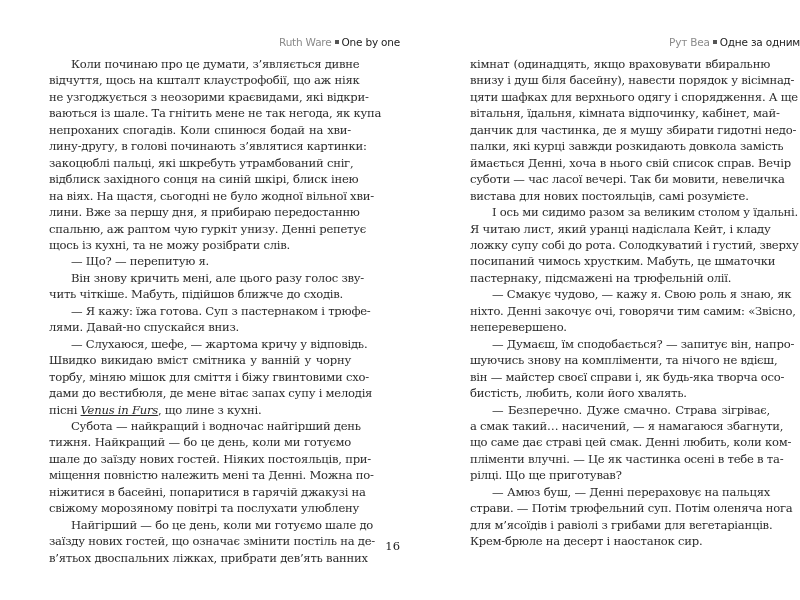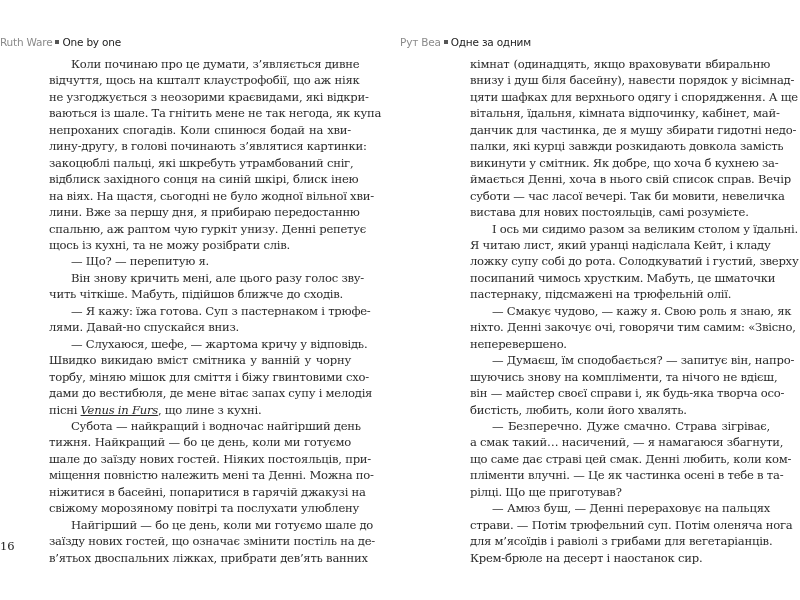--- a/index.html
+++ b/index.html
@@ -10,21 +10,21 @@
       font-family: "DejaVu Serif", serif;
       color: #2a2a2a;
     }
     .page {
       position: absolute; top: 0; width: 400px; height: 600px;
     }
     .page.left { left: 0; }
     .page.right { left: 400px; }
     .running-head {
       position: absolute; top: 36px; left: 0; right: 0;
-      text-align: left;
+      text-align: right;
       font-family: "DejaVu Sans", sans-serif;
       font-size: 10.5px;
       letter-spacing: -0.2px;
     }
     .running-head .author { color: #8a8a8a; }
     .running-head .sep {
       display: inline-block; width: 4px; height: 4px; background: #555;
       vertical-align: middle; margin: 0 3px 2px 3px;
     }
     .running-head .title { color: #222; }
@@ -37,21 +37,21 @@
       hyphens: manual;
       letter-spacing: -0.25px;
     }
     .page.left .text-block { left: 49px; }
     .page.right .text-block { left: 52px; width: 300px; margin-left: 18px; }
     .text-block .line { display: block; text-align: justify; text-align-last: justify; white-space: nowrap; }
     .text-block .line.last { text-align-last: left; }
     .text-block .line.ind { padding-left: 22px; }
     .page-number {
       position: absolute; top: 539px; left: 0; right: 0;
-      text-align: left; font-size: 11.5px; color: #222;
+      text-align: right; font-size: 11.5px; color: #222;
     }
     em { font-style: italic; text-decoration: underline; }
   </style>
 </head>
 <body>
 
 <div class="page left">
   <div class="running-head">
     <span class="author">Ruth Ware</span><span class="sep"></span><span class="title">One by one</span>
   </div>
@@ -95,21 +95,20 @@
   <div class="running-head">
     <span class="author">Рут Веа</span><span class="sep"></span><span class="title">Одне за одним</span>
   </div>
   <div class="text-block" id="right-text">
       <span class="line">кімнат (одинадцять, якщо враховувати вбиральню</span>
       <span class="line">внизу і душ біля басейну), навести порядок у вісімнад-</span>
       <span class="line">цяти шафках для верхнього одягу і спорядження. А ще</span>
       <span class="line">вітальня, їдальня, кімната відпочинку, кабінет, май-</span>
       <span class="line">данчик для частинка, де я мушу збирати гидотні недо-</span>
       <span class="line">палки, які курці завжди розкидають довкола замість</span>
-      <span class="line">викинути у смітник. Як добре, що хоча б кухнею за-</span>
       <span class="line">ймається Денні, хоча в нього свій список справ. Вечір</span>
       <span class="line">суботи — час ласої вечері. Так би мовити, невеличка</span>
       <span class="line last">вистава для нових постояльців, самі розумієте.</span>
       <span class="line ind">І ось ми сидимо разом за великим столом у їдальні.</span>
       <span class="line">Я читаю лист, який уранці надіслала Кейт, і кладу</span>
       <span class="line">ложку супу собі до рота. Солодкуватий і густий, зверху</span>
       <span class="line">посипаний чимось хрустким. Мабуть, це шматочки</span>
       <span class="line last">пастернаку, підсмажені на трюфельній олії.</span>
       <span class="line ind">— Смакує чудово, — кажу я. Свою роль я знаю, як</span>
       <span class="line">ніхто. Денні закочує очі, говорячи тим самим: «Звісно,</span>

